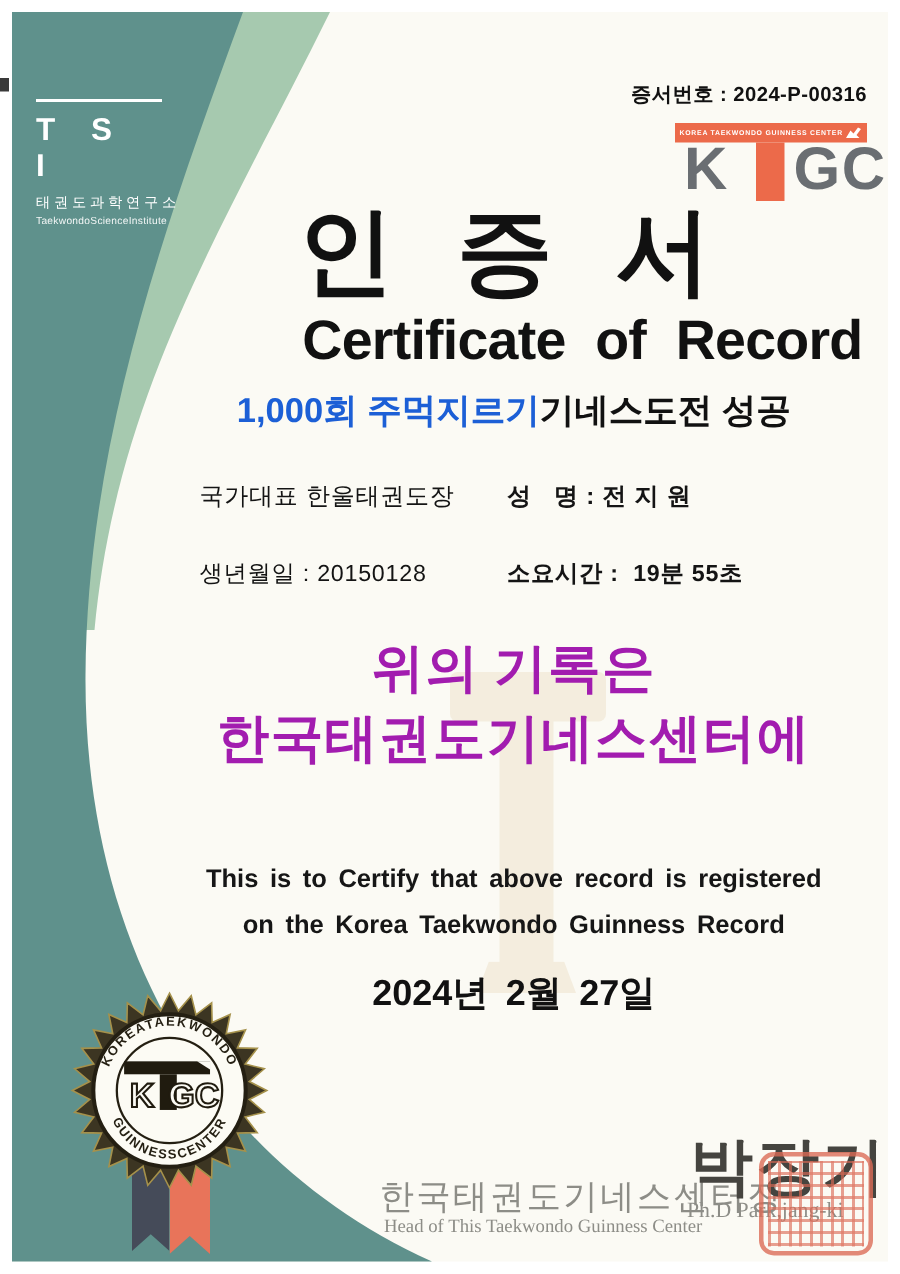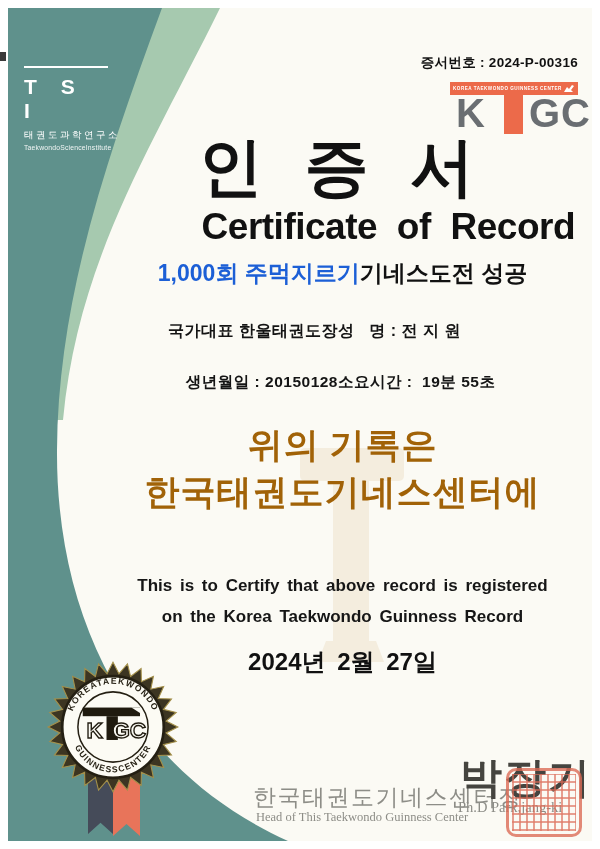--- a/index.html
+++ b/index.html
@@ -30,25 +30,25 @@
   
   .col{position:absolute;left:110px;right:25px;text-align:center;color:#111;}
   #title-ko{top:124px;font-size:64px;font-weight:bold;letter-spacing:12px;}
   #title-en{top:206px;font-size:37px;font-weight:bold;word-spacing:10px;letter-spacing:-.5px;text-align:right;}
   #subtitle{top:258px;font-size:23px;font-weight:bold;}
   #subtitle .hl{color:#1c5fd6;}
   #subtitle .rest{color:#111;}
   
   #fields{position:absolute;left:133px;right:25px;top:321px;color:#141414;}
   .frow{display:flex;margin-bottom:30px;}
-  .fcell1{width:205px;flex:none;font-size:16px;font-weight:bold;letter-spacing:.5px;text-align:right;}
+  .fcell1{width:205px;flex:none;font-size:16px;font-weight:normal;letter-spacing:.5px;}
   .fcell2{font-size:16px;font-weight:bold;letter-spacing:.5px;white-space:pre;text-align:right;}
   .frow2 .fcell1,.frow2 .fcell2{font-size:15.5px;}
   
-  #stmt-ko{top:422px;font-family:"Liberation Serif",serif;font-weight:bold;font-size:35px;line-height:47px;color:#a16207;letter-spacing:1px;}
+  #stmt-ko{top:422px;font-family:"Liberation Serif",serif;font-weight:bold;font-size:35px;line-height:47px;color:#a21caf;letter-spacing:1px;}
   #stmt-en{top:570px;font-size:17px;font-weight:bold;line-height:31px;word-spacing:3px;color:#161616;}
   #date{top:646px;font-size:24px;font-weight:bold;word-spacing:5px;color:#111;}
   
   #medal{position:absolute;left:46px;top:660px;width:134px;height:134px;}
   .ribbon{position:absolute;}
   #ribbon-navy{left:88px;top:778px;width:25px;height:56px;background:#454b59;clip-path:polygon(0 0,100% 0,100% 100%,50% 80%,0 100%);}
   #ribbon-orange{left:113px;top:776px;width:27px;height:60px;background:#e8745a;clip-path:polygon(0 0,100% 0,100% 100%,50% 80%,0 100%);}
   
   #sig-title-ko{position:absolute;left:253px;top:782px;font-size:23px;color:#8d8d87;letter-spacing:1.5px;font-family:"Liberation Serif",serif;white-space:nowrap;}
   #sig-title-en{position:absolute;left:256px;top:810px;font-size:12.5px;color:#8d8d87;font-family:"Liberation Serif",serif;white-space:nowrap;}

